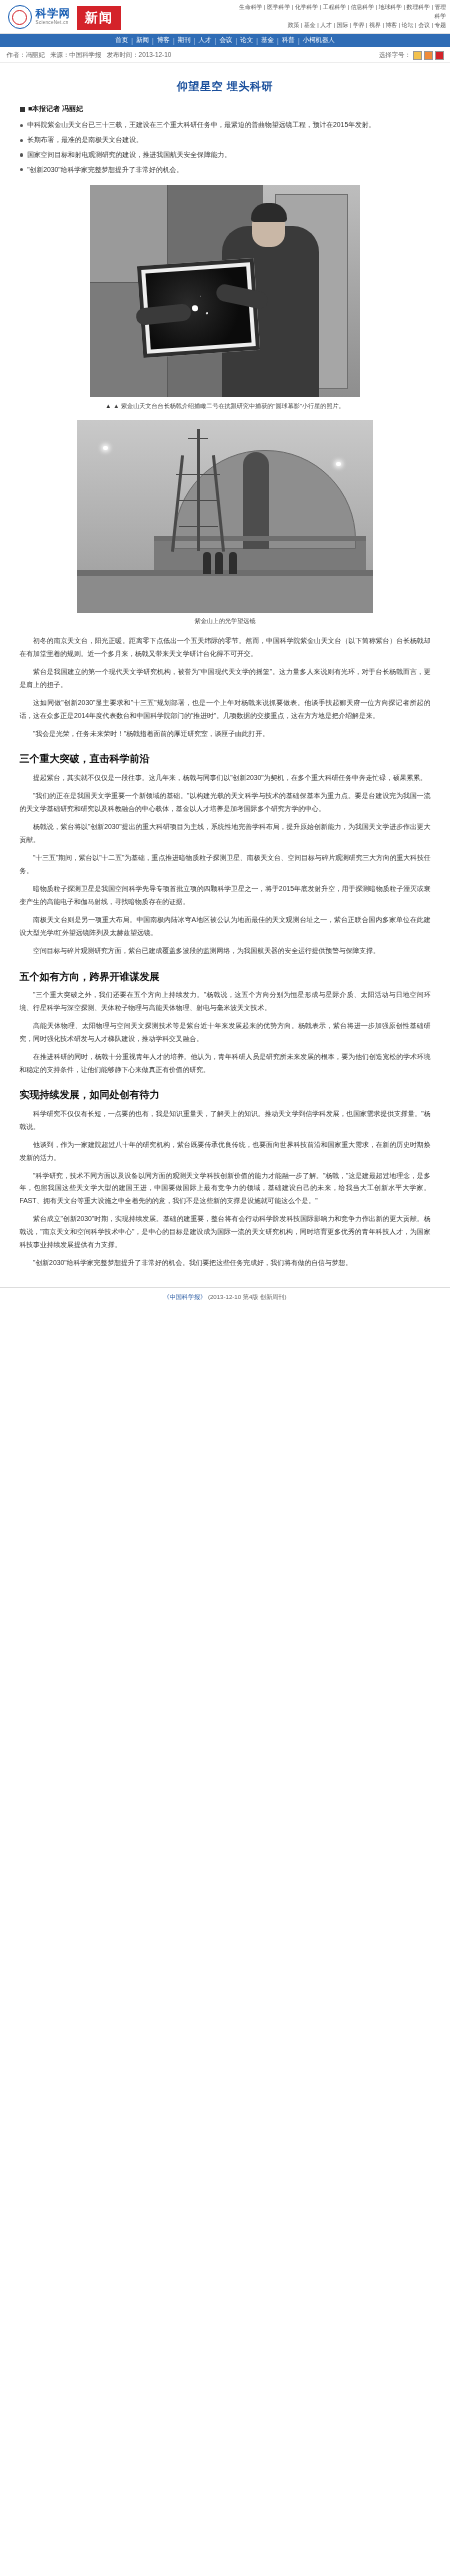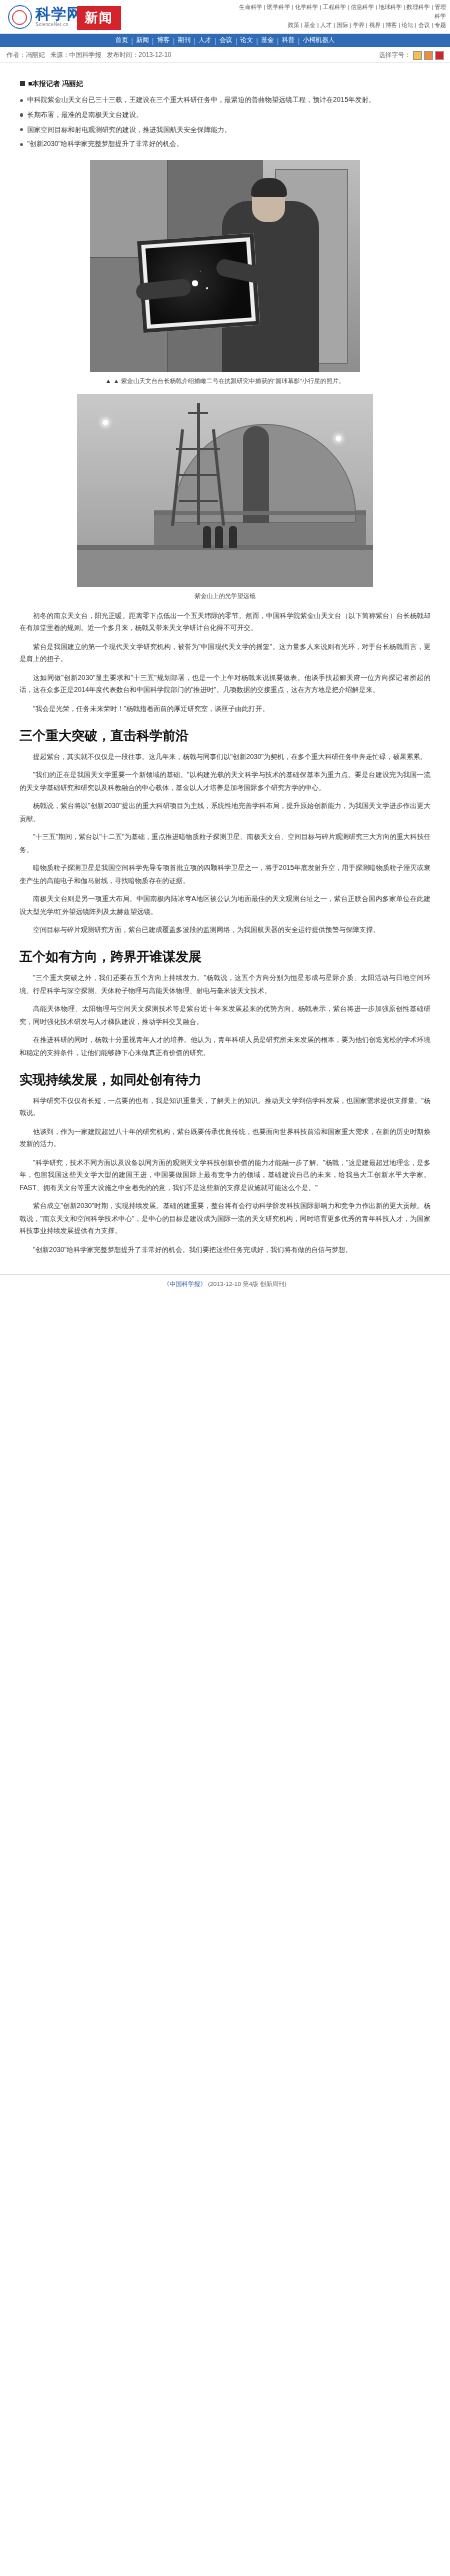--- a/index.html
+++ b/index.html
@@ -6,21 +6,21 @@
   body{width:450px;font-family:"Liberation Sans","DejaVu Sans",sans-serif;color:#333;}
   .page{width:450px;margin:0 auto;background:#fff;}
 
   
   .masthead{width:450px;height:33px;background:#fff;position:relative;border-bottom:0.6px solid #e2e2e2;}
   .logo-wrap{position:absolute;left:6.4px;top:3.9px;display:flex;align-items:center;}
   .logo-mark{width:26px;height:26px;position:relative;}
   .logo-mark .ring{position:absolute;left:1.3px;top:1.3px;width:22px;height:22px;border:1.9px solid #1a5fb4;border-radius:50%;}
   .logo-mark .ring2{position:absolute;left:5.8px;top:5.8px;width:13px;height:13px;border:1.9px solid #d4232a;border-radius:50%;}
   .logo-txt{margin-left:3.2px;line-height:1;}
-  .logo-txt .cn{font-size:15px;font-weight:bold;color:#1a5fb4;letter-spacing:0.6px;}
+  .logo-txt .cn{font-size:11px;font-weight:bold;color:#1a5fb4;letter-spacing:0.6px;}
   .logo-txt .en{font-size:4.5px;color:#777;letter-spacing:0.3px;margin-top:1.9px;}
   .news-badge{position:absolute;left:77px;top:6.4px;background:#d4232a;color:#fff;font-size:13px;font-weight:bold;padding:2.6px 7.7px;letter-spacing:1.3px;}
   .top-links{position:absolute;right:3.9px;top:3.2px;width:212px;text-align:right;font-size:5.8px;color:#555;line-height:9px;}
 
   
   .navbar{width:450px;background:#2f6cb5;height:13px;display:flex;align-items:center;justify-content:center;}
   .navbar .item{color:#fff;font-size:6.4px;padding:0 3.2px;text-decoration:none;white-space:nowrap;}
   .navbar .sep{color:#a9c6e6;font-size:6.4px;}
 
   
@@ -36,21 +36,21 @@
   ul.bullets{list-style:none;margin:0 0 6.4px 0;padding:0;}
   ul.bullets li{font-size:6.8px;line-height:12.2px;color:#333;padding-left:7.7px;position:relative;margin-bottom:2.6px;}
   ul.bullets li:before{content:"";position:absolute;left:0;top:4.5px;width:3.2px;height:3.2px;background:#555;border-radius:50%;}
 
   .figure{margin:9px auto;text-align:center;}
   .photo{display:block;margin:0 auto;position:relative;overflow:hidden;}
   .caption{font-size:6.1px;color:#444;text-align:center;margin-top:3.9px;line-height:9.7px;}
   .caption .tri{color:#333;margin-right:1.9px;}
 
   p.body{font-size:6.8px;line-height:12.6px;color:#333;margin:5.8px 0;text-align:justify;text-indent:2em;}
-  h2.sub{font-size:13px;font-weight:bold;color:#111;margin:11.6px 0 5.2px 0;}
+  h2.sub{font-size:10px;font-weight:bold;color:#111;margin:11.6px 0 5.2px 0;}
 
   
   .ph1{width:270px;height:212px;background:#6e6e6e;}
   .ph1 .wallL{position:absolute;left:0;top:0;width:77px;height:212px;background:linear-gradient(180deg,#8d8d8d,#6f6f6f);}
   .ph1 .cab{position:absolute;left:0;top:0;width:77px;height:97px;background:#9a9a9a;border-right:1.3px solid #5d5d5d;border-bottom:1.3px solid #5d5d5d;}
   .ph1 .cab2{position:absolute;left:0;top:98px;width:77px;height:115px;background:#7b7b7b;border-right:1.3px solid #5a5a5a;}
   .ph1 .wallR{position:absolute;right:0;top:0;width:97px;height:212px;background:linear-gradient(180deg,#bdbdbd,#8e8e8e);}
   .ph1 .door{position:absolute;right:11.6px;top:9px;width:71px;height:193px;background:#a6a6a6;border:1.3px solid #6f6f6f;}
   .ph1 .person{position:absolute;left:132px;top:41px;width:97px;height:171px;background:#3a3a3a;border-radius:26px 26px 0 0;}
   .ph1 .head{position:absolute;left:162px;top:22px;width:33px;height:40px;background:#c9b7a6;border-radius:16.7px 16.7px 14px 14px;}
@@ -131,20 +131,21 @@
     </div>
     <div class="right">
       <span>选择字号：</span>
       <span class="sw" style="background:#f2c14e"></span>
       <span class="sw" style="background:#f08c3a"></span>
       <span class="sw" style="background:#d4232a"></span>
     </div>
   </div>
 
   <div class="article">
+    <h1 class="title">仰望星空  埋头科研</h1>
 
     <div class="sec-head"><span class="sq"></span><span>■本报记者  冯丽妃</span></div>
 
     <ul class="bullets">
       <li>中科院紫金山天文台已三十三载，王建设在三个重大科研任务中，最紧迫的普曲物望远镜工程，预计在2015年发射。</li>
       <li>长期布署，最准的是南极天文台建设。</li>
       <li>国家空间目标和射电观测研究的建设，推进我国航天安全保障能力。</li>
       <li>"创新2030"给科学家完整梦想提升了非常好的机会。</li>
     </ul>
 

